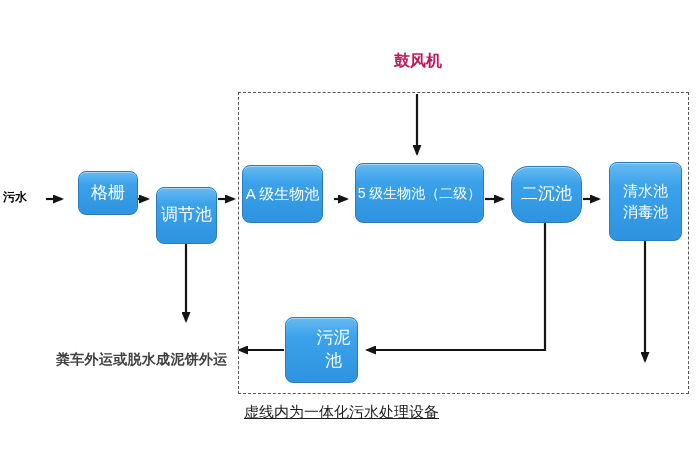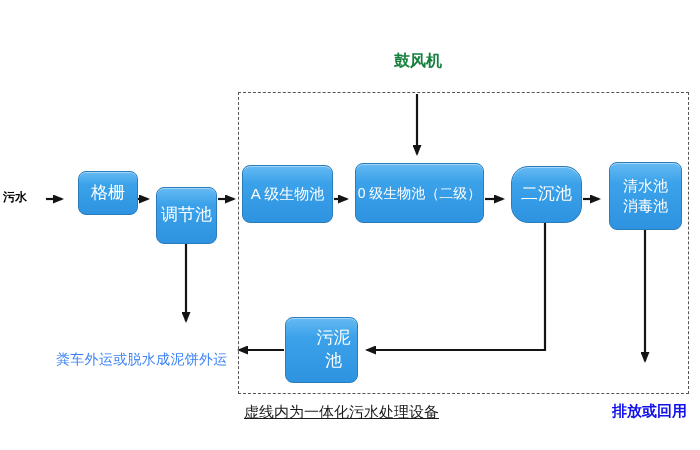--- a/index.html
+++ b/index.html
@@ -36,30 +36,30 @@
     color: #ffffff;
     background: linear-gradient(180deg, #66baf2 0%, #3ba2ea 30%, #2e93e0 100%);
     border: 1px solid #2a7cba;
     border-radius: 8px;
     box-shadow: inset 0 1px 0 rgba(255,255,255,0.4);
     box-sizing: border-box;
     line-height: 1.35;
   }
   .node-grid        { left: 78px;  top: 171px; width: 60px;  height: 44px; font-size: 17px; }
   .node-regulating  { left: 156px; top: 171px; width: 61px;  height: 57px; font-size: 17px; margin-top: 16px; }
-  .node-abio        { left: 242px; top: 165px; width: 91px;  height: 58px; font-size: 15px; }
+  .node-abio        { left: 242px; top: 165px; width: 81px;  height: 58px; font-size: 15px; }
   .node-obio        { left: 355px; top: 163px; width: 129px; height: 60px; font-size: 14px; }
   .node-secsed      { left: 511px; top: 166px; width: 71px;  height: 57px; font-size: 17px; border-radius: 17px; }
-  .node-clear       { left: 609px; top: 162px; width: 73px;  height: 68px; font-size: 15px; }
+  .node-clear       { left: 609px; top: 162px; width: 73px;  height: 79px; font-size: 15px; }
   .node-sludge      { left: 285px; top: 317px; width: 73px;  height: 66px; font-size: 17px; padding-left: 24px; }
 
   .lbl { position: absolute; z-index: 3; white-space: nowrap; }
   .lbl-sewage    { left: 3px;   top: 189px; font-size: 12px; font-weight: bold; color: #000000; }
-  .lbl-blower    { left: 394px; top: 51px;  font-size: 16px; font-weight: bold; color: #15803d; }
-  .lbl-sludgeout { left: 56px;  top: 351px; font-size: 14px; font-weight: normal; color: #3b82f6; letter-spacing: 0.3px; }
+  .lbl-blower    { left: 394px; top: 51px;  font-size: 16px; font-weight: bold; color: #be185d; }
+  .lbl-sludgeout { left: 56px;  top: 351px; font-size: 14px; font-weight: bold; color: #404040; letter-spacing: 0.3px; }
   .lbl-caption   { left: 244px; top: 403px; font-size: 15px; color: #1a1a1a; text-decoration: underline; }
   .lbl-discharge { left: 612px; top: 402px; font-size: 15px; font-weight: bold; color: #1111e8; }
 </style>
 </head>
 <body>
 
 <div id="canvas">
 
   <div class="dashed-box"></div>
 
@@ -92,35 +92,34 @@
 
   <div class="node node-regulating">
     <span>调节池</span>
   </div>
 
   <div class="node node-abio">
     <span>A 级生物池</span>
   </div>
 
   <div class="node node-obio">
-    <span>0 级生物池（二级）</span>
+    <span>5 级生物池（二级）</span>
   </div>
 
   <div class="node node-secsed">
     <span>二沉池</span>
   </div>
 
   <div class="node node-clear">
     <span>清水池</span>
     <span>消毒池</span>
   </div>
 
   <div class="node node-sludge">
     <span>污泥池</span>
   </div>
 
   <div class="lbl lbl-sludgeout">粪车外运或脱水成泥饼外运</div>
 
   <div class="lbl lbl-caption">虚线内为一体化污水处理设备</div>
 
-  <div class="lbl lbl-discharge">排放或回用</div>
 
 </div>
 
 </body></html>

